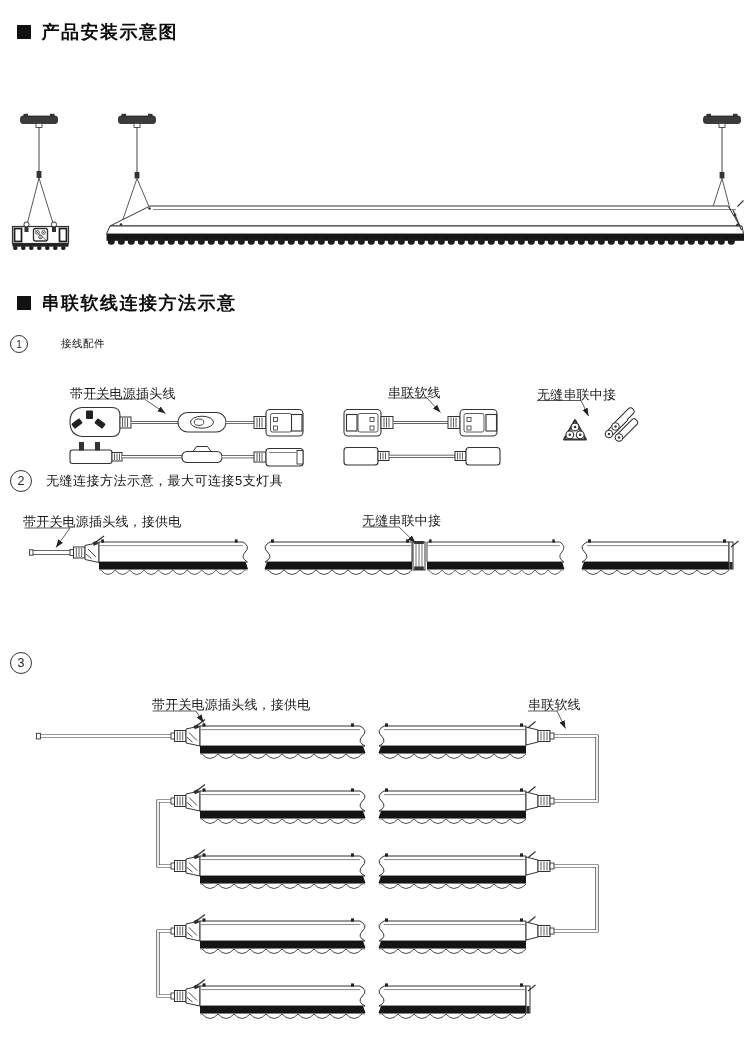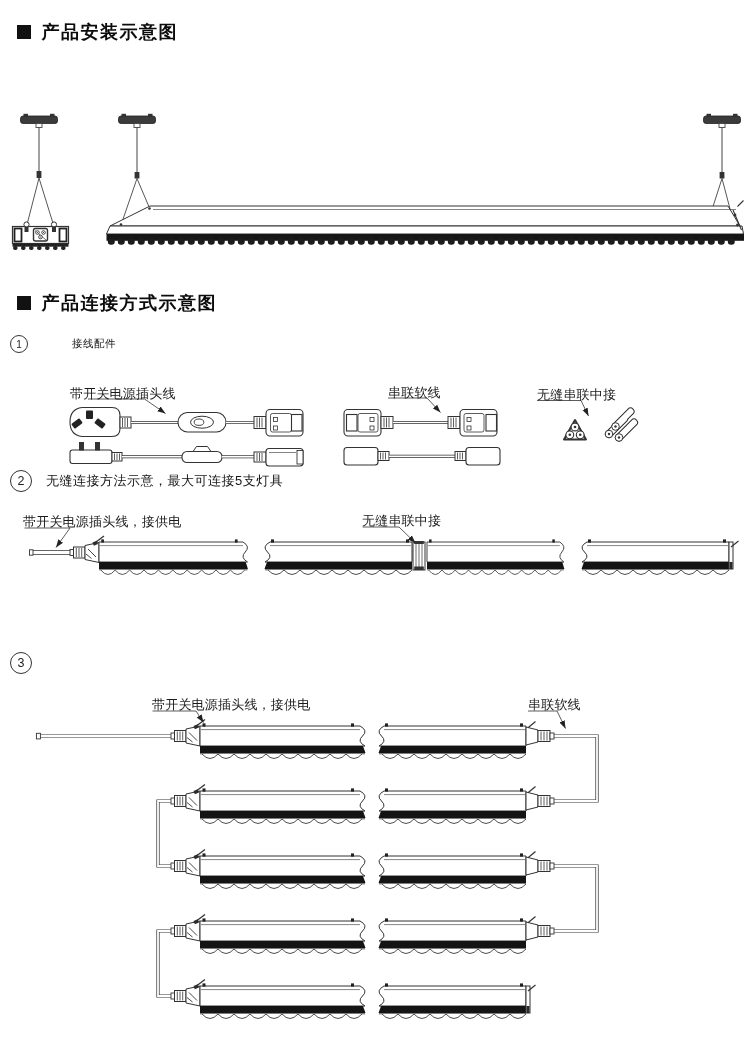--- a/index.html
+++ b/index.html
@@ -9,21 +9,21 @@
   .h1row{position:absolute;display:flex;align-items:center;gap:11px;}
   .sq{width:13.5px;height:13.5px;background:#111;display:inline-block;}
   .h1t{font-size:18px;font-weight:700;letter-spacing:1.5px;color:#0c0c0c;
        font-family:"Liberation Serif", serif;}
   .subhead{position:absolute;display:flex;align-items:center;color:#222;}
   .circ{display:flex;align-items:center;justify-content:center;border:1.1px solid #333;
         border-radius:50%;color:#222;background:#fff;flex:0 0 auto;}
   .circ.small{width:16px;height:16px;font-size:10px;}
   .circ.big{width:20px;height:20px;font-size:12.5px;}
   .subl{color:#151515;}
-  .subl.small{margin-left:44px;font-size:10.5px;letter-spacing:0.5px;}
+  .subl.small{margin-left:33px;font-size:10.5px;letter-spacing:0.5px;}
   .subl.big{margin-left:14px;font-size:13px;letter-spacing:0.5px;}
   .co{position:absolute;font-size:13px;line-height:9px;color:#1a1a1a;white-space:nowrap;
       letter-spacing:0.2px;}
 </style>
 </head>
 <body>
 
 <div class="page">
 
   <svg class="art" width="750" height="1044" viewBox="0 0 750 1044">
@@ -294,21 +294,21 @@
     </g>
   </svg>
 
   <div class="h1row" style="left:17px;top:20px">
     <span class="sq"></span>
     <span class="h1t">产品安装示意图</span>
   </div>
 
   <div class="h1row" style="left:17px;top:291px">
     <span class="sq"></span>
-    <span class="h1t">产品连接方式示意图</span>
+    <span class="h1t">串联软线连接方法示意</span>
   </div>
 
   <div class="subhead" style="left:10px;top:335px">
     <span class="circ small">1</span>
     <span class="subl small">接线配件</span>
   </div>
 
   <div class="subhead" style="left:10px;top:470px">
     <span class="circ big">2</span>
     <span class="subl big">无缝连接方法示意，最大可连接5支灯具</span>

